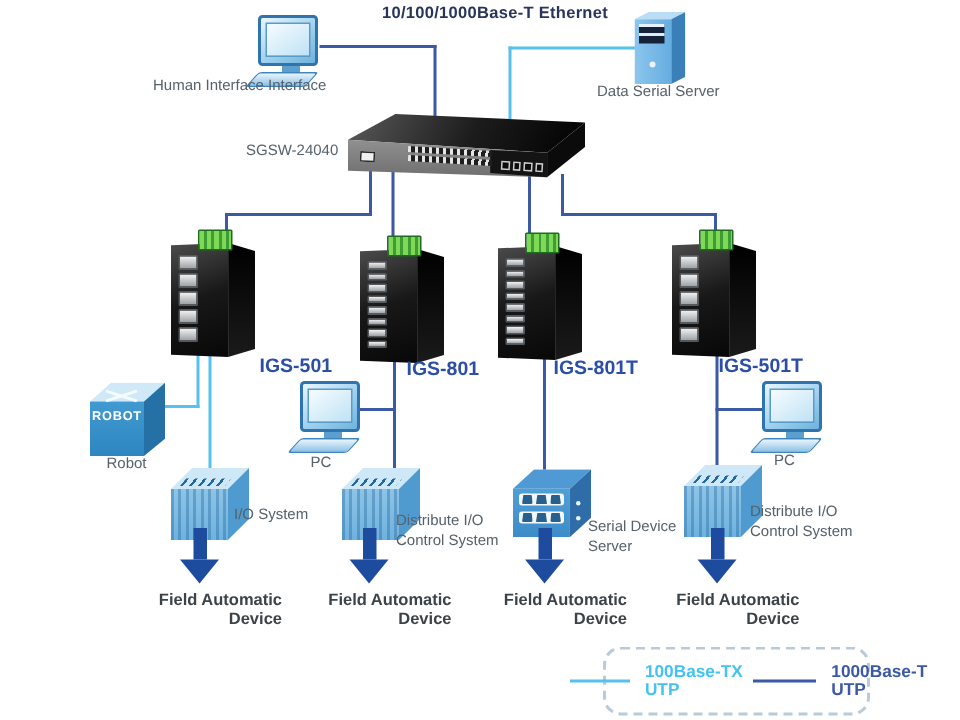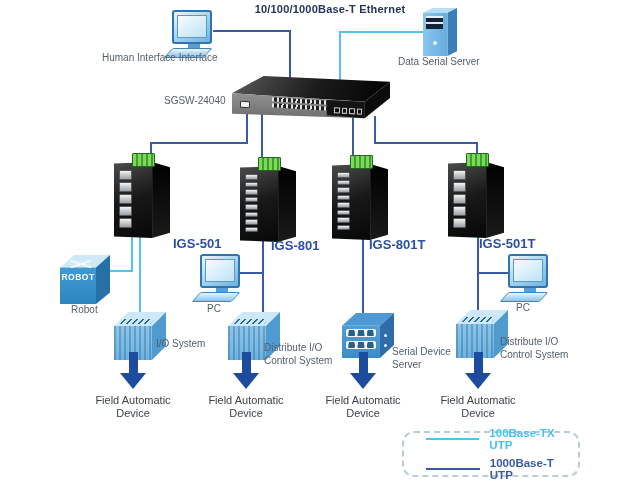--- a/index.html
+++ b/index.html
@@ -5,21 +5,21 @@
   html,body{margin:0;padding:0;background:#fff;}
   #canvas{
     position:relative;width:640px;height:480px;background:#ffffff;overflow:hidden;
     font-family:"Liberation Sans","DejaVu Sans",sans-serif;
   }
   .abs{position:absolute;}
   
   .title-line{font-size:11px;font-weight:bold;color:#27355a;text-align:center;line-height:15px;letter-spacing:.2px;}
   .dev-label{font-size:10px;color:#55616b;white-space:nowrap;line-height:12.5px;}
   .igs-label{font-size:13px;font-weight:bold;color:#2b4fa5;white-space:nowrap;}
-  .field-label{font-size:11px;font-weight:normal;color:#3c4348;text-align:center;line-height:13px;width:110px;}
+  .field-label{font-size:11px;font-weight:bold;color:#3c4348;text-align:right;line-height:13px;width:110px;}
   
   .cable{position:absolute;}
   .c-dark{background:#3b59a5;}
   .c-light{background:#55c1ec;}
   
   .arrow{position:absolute;width:26px;}
   .arrow .shaft{width:9px;height:21px;background:#1d4b9e;margin:0 auto;}
   .arrow .head{width:0;height:0;border-left:13px solid transparent;border-right:13px solid transparent;border-top:16px solid #1d4b9e;}
   
   .pcicon{position:absolute;width:52px;height:48px;}
@@ -84,21 +84,21 @@
   
   .serialbox .b-top{clip-path:polygon(0 30%,27% 2%,100% 2%,73% 30%);background:#4f9ad4;border-top:1px solid #dceefa;}
   .serialbox .b-front{clip-path:polygon(0 30%,73% 30%,73% 100%,0 100%);background:linear-gradient(#58a8de,#3d8cc8);}
   .serialbox .b-right{clip-path:polygon(73% 30%,100% 2%,100% 72%,73% 100%);background:#2e6da8;}
   .serialbox .srow{position:absolute;left:4px;width:30px;height:8px;background:#f2f8fc;border-radius:2px;
     display:flex;gap:2px;padding:1px 2px;box-sizing:border-box;}
   .serialbox .srow i{flex:1;background:#27608f;clip-path:polygon(12% 0,88% 0,100% 100%,0 100%);border-radius:1px;}
   .serialbox .sdot{position:absolute;width:3px;height:3px;border-radius:50%;background:#eaf4fb;}
   
   .legend{position:absolute;left:402px;top:431px;width:178px;height:46px;border:2px dashed #b9cbd9;border-radius:12px;
-    display:flex;flex-direction:column;justify-content:center;gap:6px;padding:2px 0 2px 22px;box-sizing:border-box;}
+    display:flex;flex-direction:row;justify-content:center;gap:6px;padding:2px 0 2px 22px;box-sizing:border-box;}
   .legend .row{display:flex;align-items:center;gap:10px;}
   .legend .sample{width:55px;height:2px;}
   .legend .lg1{font-size:11.5px;font-weight:bold;color:#44c2f1;}
   .legend .lg2{font-size:11.5px;font-weight:bold;color:#3b59a5;}
 </style>
 </head>
 <body>
 
 <div id="canvas">
 

